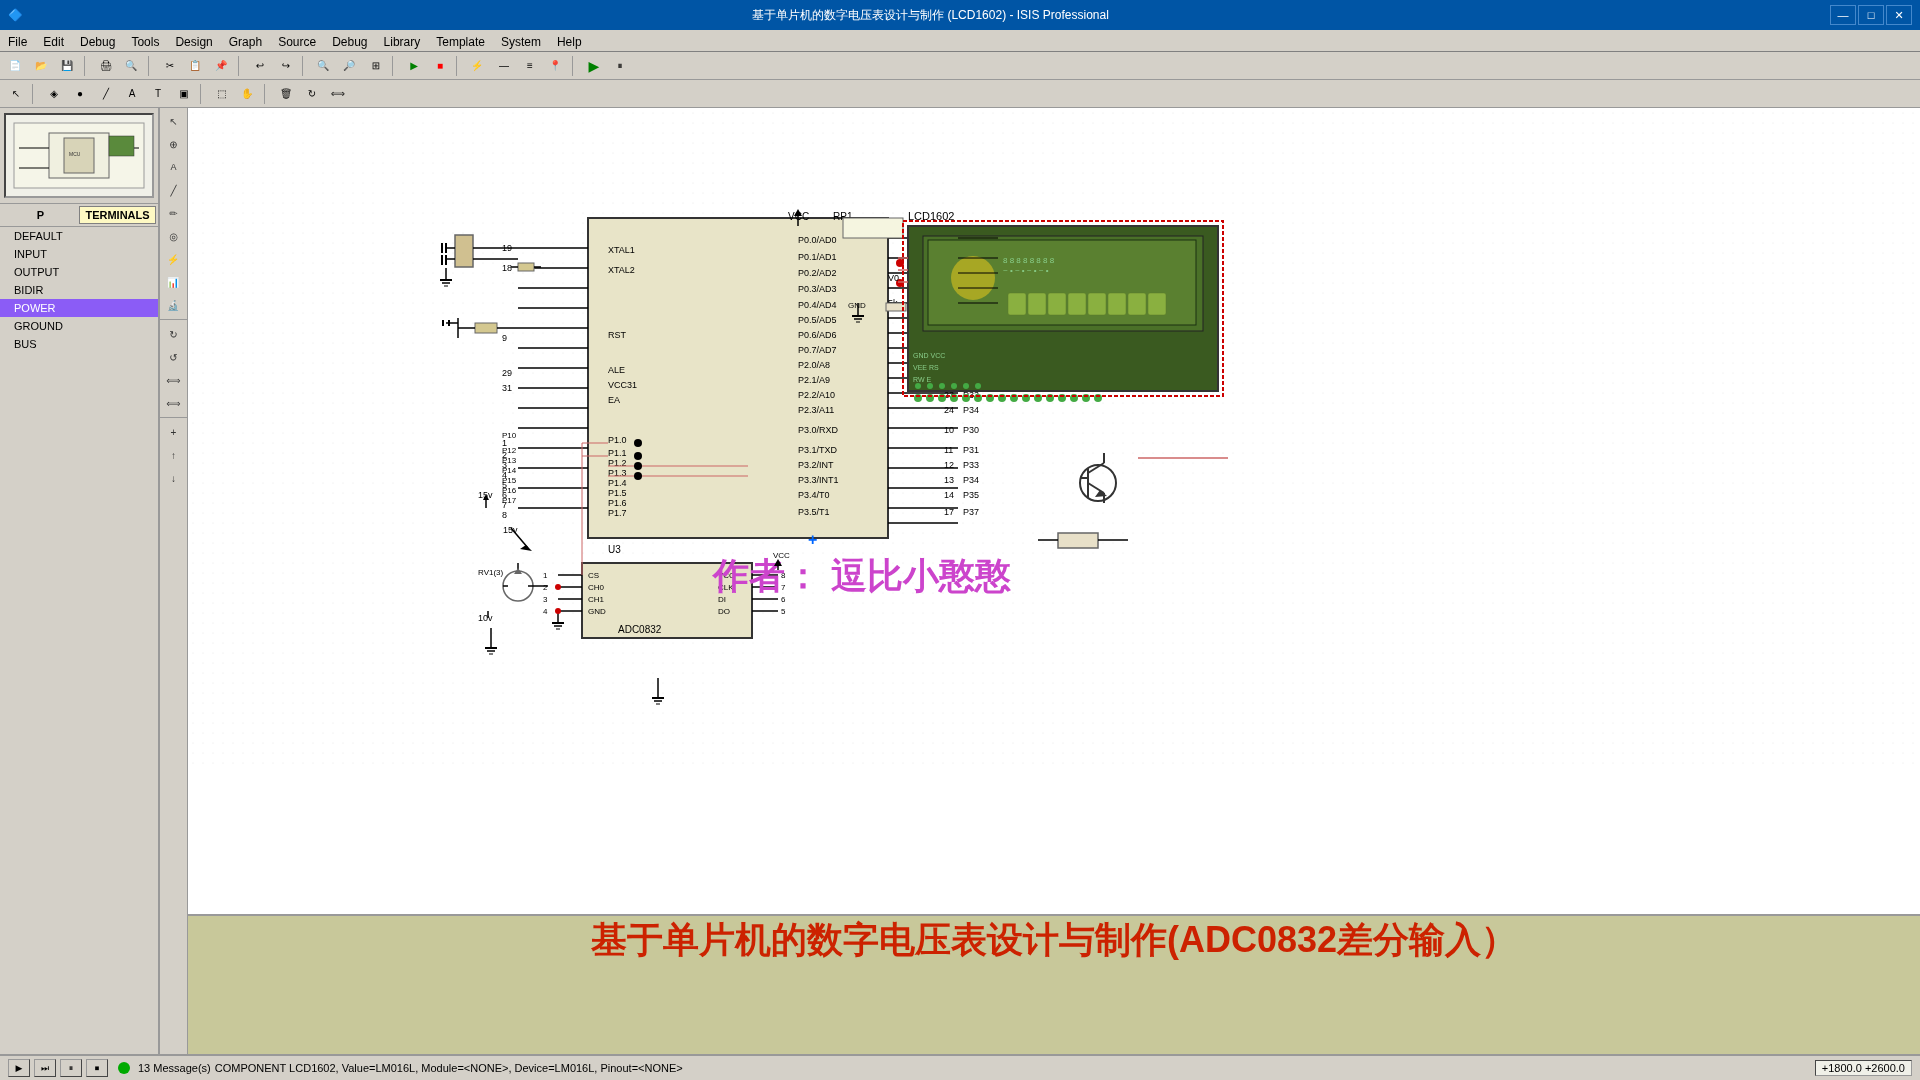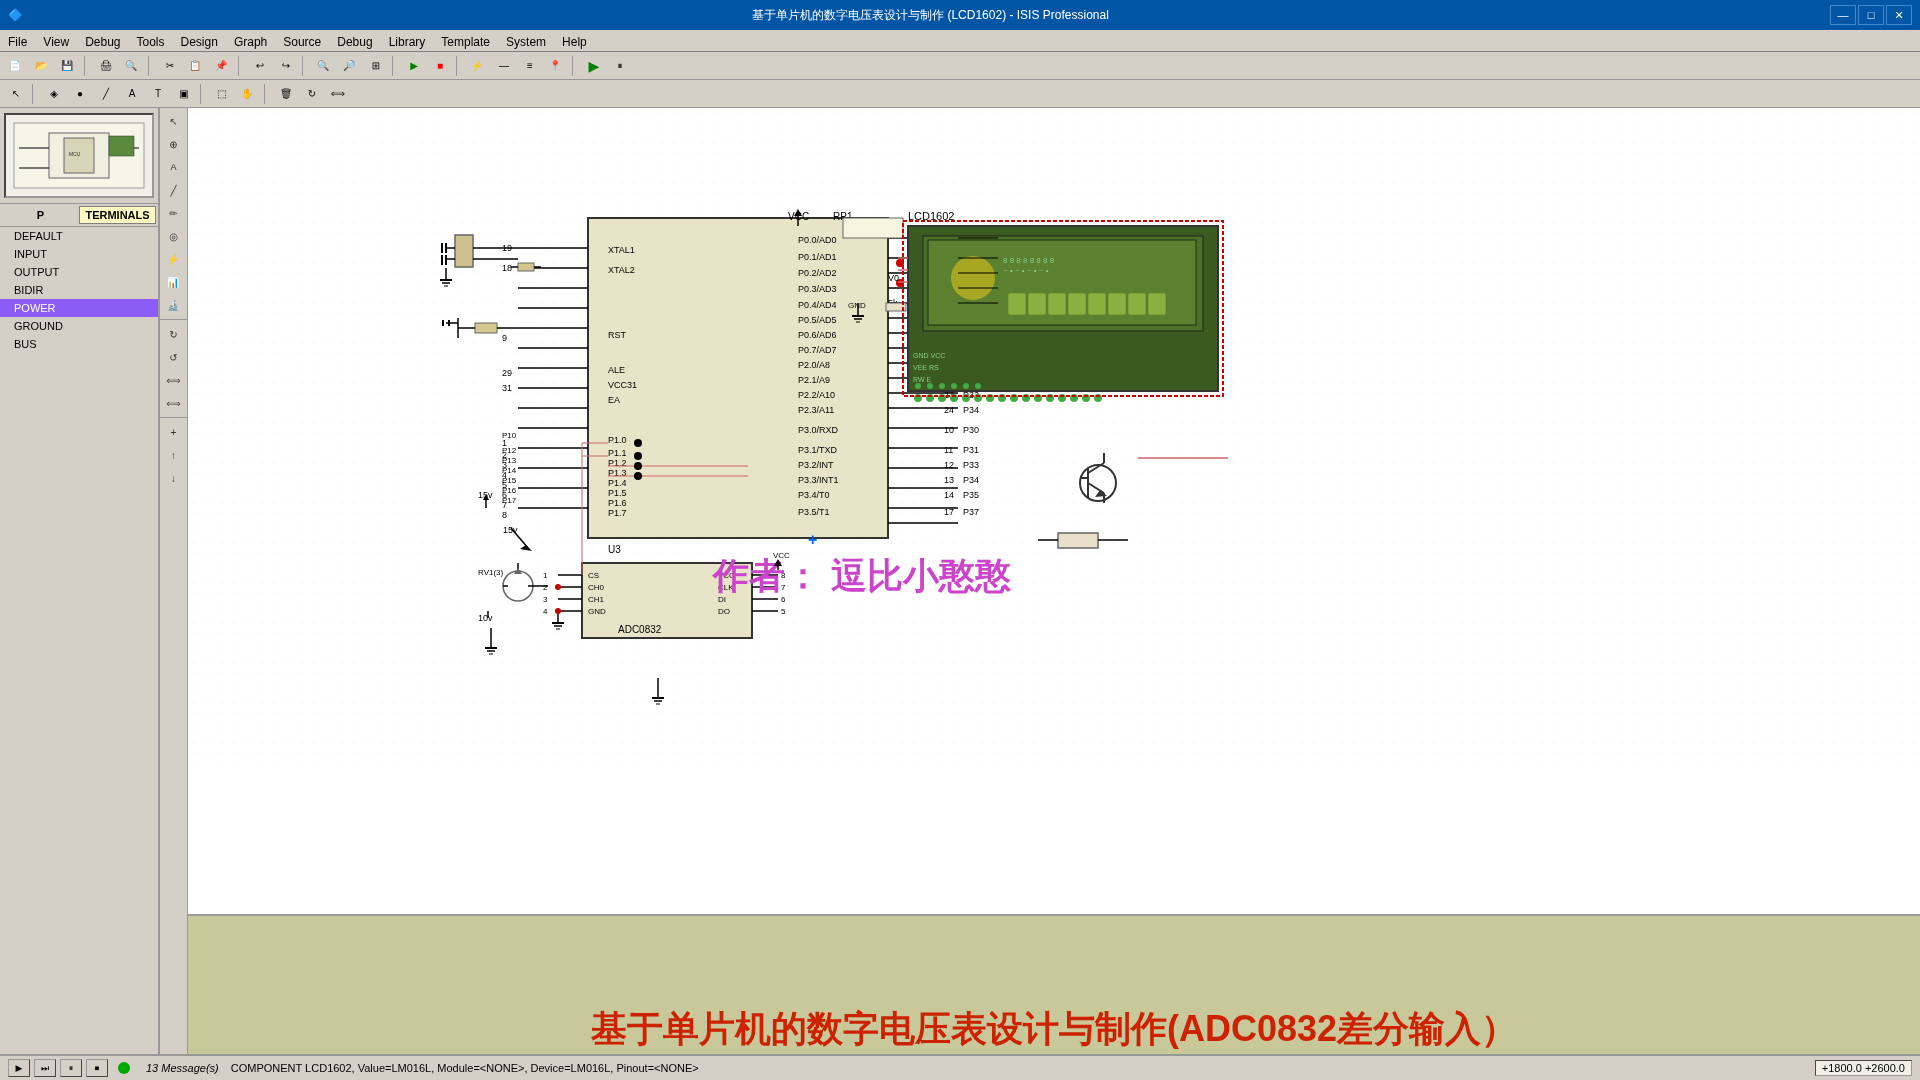--- a/index.html
+++ b/index.html
@@ -92,31 +92,31 @@
     #bottombar {
       width: 100%; height: 26px; background: #d4d0c8;
       border-top: 2px solid #999; display: flex; align-items: center;
       padding: 0 8px; gap: 4px;
     }
     .transport-btn {
       width: 22px; height: 18px; background: #d4d0c8;
       border: 1px outset #999; cursor: pointer;
       display: flex; align-items: center; justify-content: center; font-size: 9px;
     }
-    #status-msg { flex: 1; font-size: 11px; margin-left: 8px; }
+    #status-msg { flex: 1; font-size: 11px; }
     #coords { font-size: 11px; margin-left: auto; background: #f0f0e8; border: 1px inset #999; padding: 1px 6px; }
 
     
     #schematic-svg { position: absolute; top: 0; left: 0; width: 100%; height: 100%; }
 
     
     #bottom-desc {
       position: absolute; bottom: 0; left: 0; right: 0; height: 140px;
       background: #c8c89a; border-top: 2px solid #999;
-      display: flex; align-items: flex-end; justify-content: center;
+      display: flex; align-items: flex-start; justify-content: center;
     }
     #bottom-text {
       font-size: 36px; font-weight: bold; color: #cc2200;
       font-family: 'SimHei', 'Microsoft YaHei', sans-serif;
       text-align: center;
     }
   </style>
 </head>
 <body>
 
@@ -125,21 +125,21 @@
   <span>基于单片机的数字电压表设计与制作 (LCD1602)  -  ISIS Professional</span>
   <div id="titlebar-controls">
     <button class="title-btn">—</button>
     <button class="title-btn">□</button>
     <button class="title-btn close">✕</button>
   </div>
 </div>
 
 <div id="menubar">
   <div class="menu-item">File</div>
-  <div class="menu-item">View</div>
+  <div class="menu-item">Edit</div>
   <div class="menu-item">Debug</div>
   <div class="menu-item">Tools</div>
   <div class="menu-item">Design</div>
   <div class="menu-item">Graph</div>
   <div class="menu-item">Source</div>
   <div class="menu-item">Debug</div>
   <div class="menu-item">Library</div>
   <div class="menu-item">Template</div>
   <div class="menu-item">System</div>
   <div class="menu-item">Help</div>
@@ -612,16 +612,16 @@
     </div>
   </div>
 </div>
 
 <div id="bottombar">
   <button class="transport-btn">▶</button>
   <button class="transport-btn">⏭</button>
   <button class="transport-btn">⏸</button>
   <button class="transport-btn">⏹</button>
   <span style="margin-left:6px; background:#00aa00; width:12px; height:12px; border-radius:50%; display:inline-block;"></span>
-  <span style="font-size:11px; margin-left:12px;font-style:italic;">13 Message(s)</span>
+  <span style="font-size:11px; margin-left:4px;">13 Message(s)</span>
   <span id="status-msg">COMPONENT LCD1602, Value=LM016L, Module=&lt;NONE&gt;, Device=LM016L, Pinout=&lt;NONE&gt;</span>
   <span id="coords">+1800.0  +2600.0</span>
 </div>
 
 </body></html>

